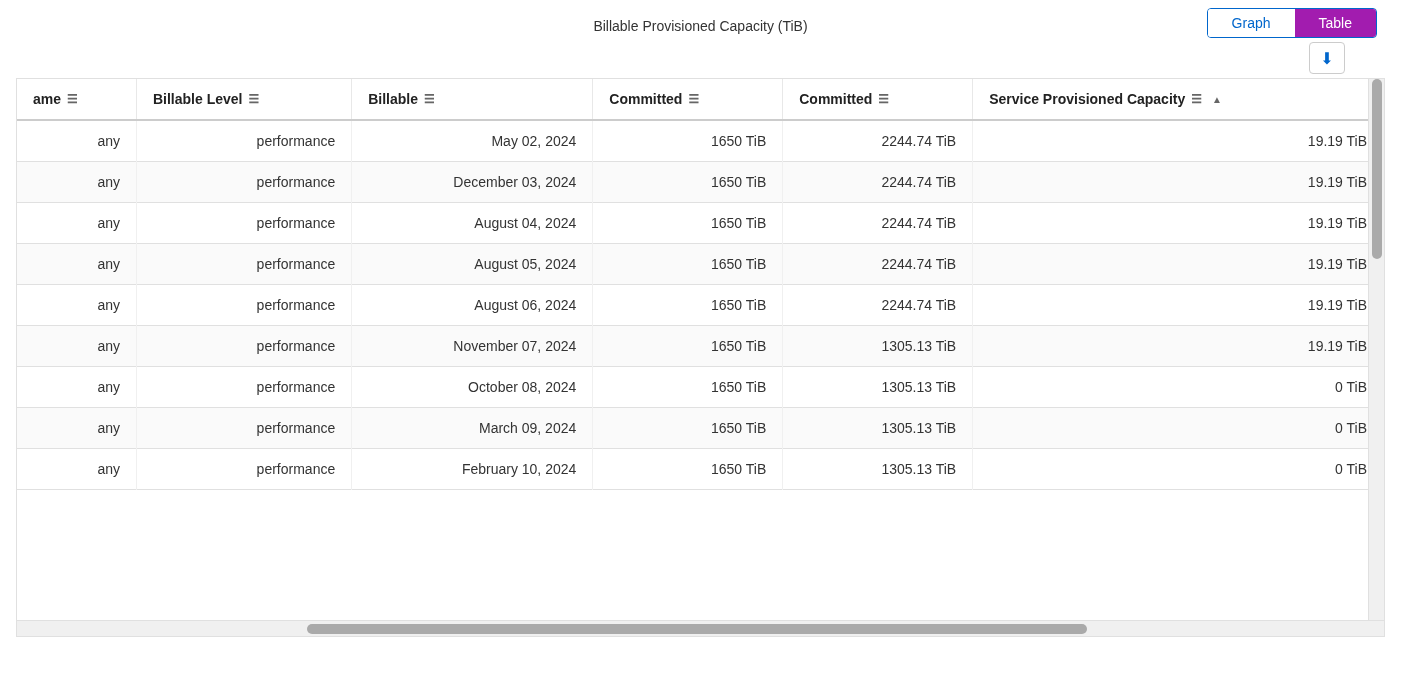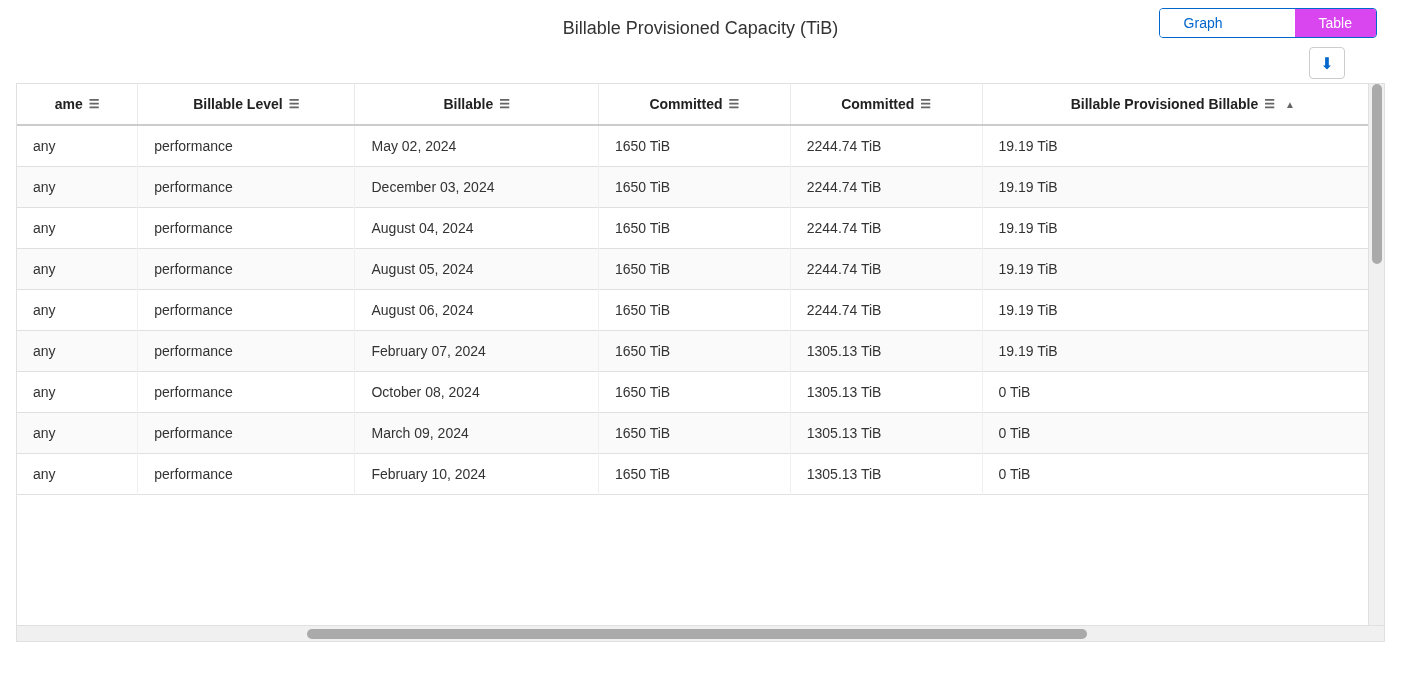--- a/index.html
+++ b/index.html
@@ -27,42 +27,41 @@
 
     
     .toggle-bar {
       position: absolute;
       top: 8px;
       right: 24px;
       display: flex;
       border: 1px solid #0066cc;
       border-radius: 4px;
       overflow: hidden;
-      gap: 48px;
     }
 
     .toggle-btn {
       padding: 6px 24px;
       font-size: 14px;
       cursor: pointer;
       border: none;
       outline: none;
       background: #fff;
       color: #0066cc;
     }
 
     .toggle-btn.active {
-      background: #d946ef;
+      background: #a21caf;
       color: #fff;
     }
 
     
     .page-title {
       text-align: center;
-      font-size: 18px;
+      font-size: 14px;
       font-weight: normal;
       margin-top: 10px;
       margin-bottom: 8px;
     }
 
     
     .toolbar-row {
       display: flex;
       justify-content: flex-end;
       padding-right: 40px;
@@ -117,31 +116,31 @@
       color: #222;
       white-space: nowrap;
       border-right: 1px solid #e8e8e8;
       position: relative;
     }
 
     thead th .col-header-inner {
       display: flex;
       align-items: center;
       gap: 6px;
-      justify-content: center;
     }
 
     .filter-icon {
       color: #666;
       font-size: 12px;
       cursor: pointer;
     }
 
     tbody tr {
       border-bottom: 1px solid #e0e0e0;
+      text-align: right;
     }
 
     tbody tr:nth-child(odd) {
       background: #fff;
     }
 
     tbody tr:nth-child(even) {
       background: #fafafa;
     }
 
@@ -244,21 +243,21 @@
               </div>
             </th>
             <th>
               <div class="col-header-inner">
                 <span>Committed</span>
                 <span class="filter-icon">☰</span>
               </div>
             </th>
             <th style="position:relative;">
               <div class="col-header-inner">
-                <span>Billable Provisioned Billable</span>
+                <span>Service Provisioned Capacity</span>
                 <span class="filter-icon">☰</span>
                 <span class="sort-desc">▲</span>
               </div>
             </th>
           </tr>
         </thead>
         <tbody id="table-body">
 
         <tr>
               <td>any</td>
@@ -296,21 +295,21 @@
               <td>any</td>
               <td>performance</td>
               <td>August 06, 2024</td>
               <td>1650 TiB</td>
               <td>2244.74 TiB</td>
               <td>19.19 TiB</td>
             </tr>
             <tr>
               <td>any</td>
               <td>performance</td>
-              <td>February 07, 2024</td>
+              <td>November 07, 2024</td>
               <td>1650 TiB</td>
               <td>1305.13 TiB</td>
               <td>19.19 TiB</td>
             </tr>
             <tr>
               <td>any</td>
               <td>performance</td>
               <td>October 08, 2024</td>
               <td>1650 TiB</td>
               <td>1305.13 TiB</td>

